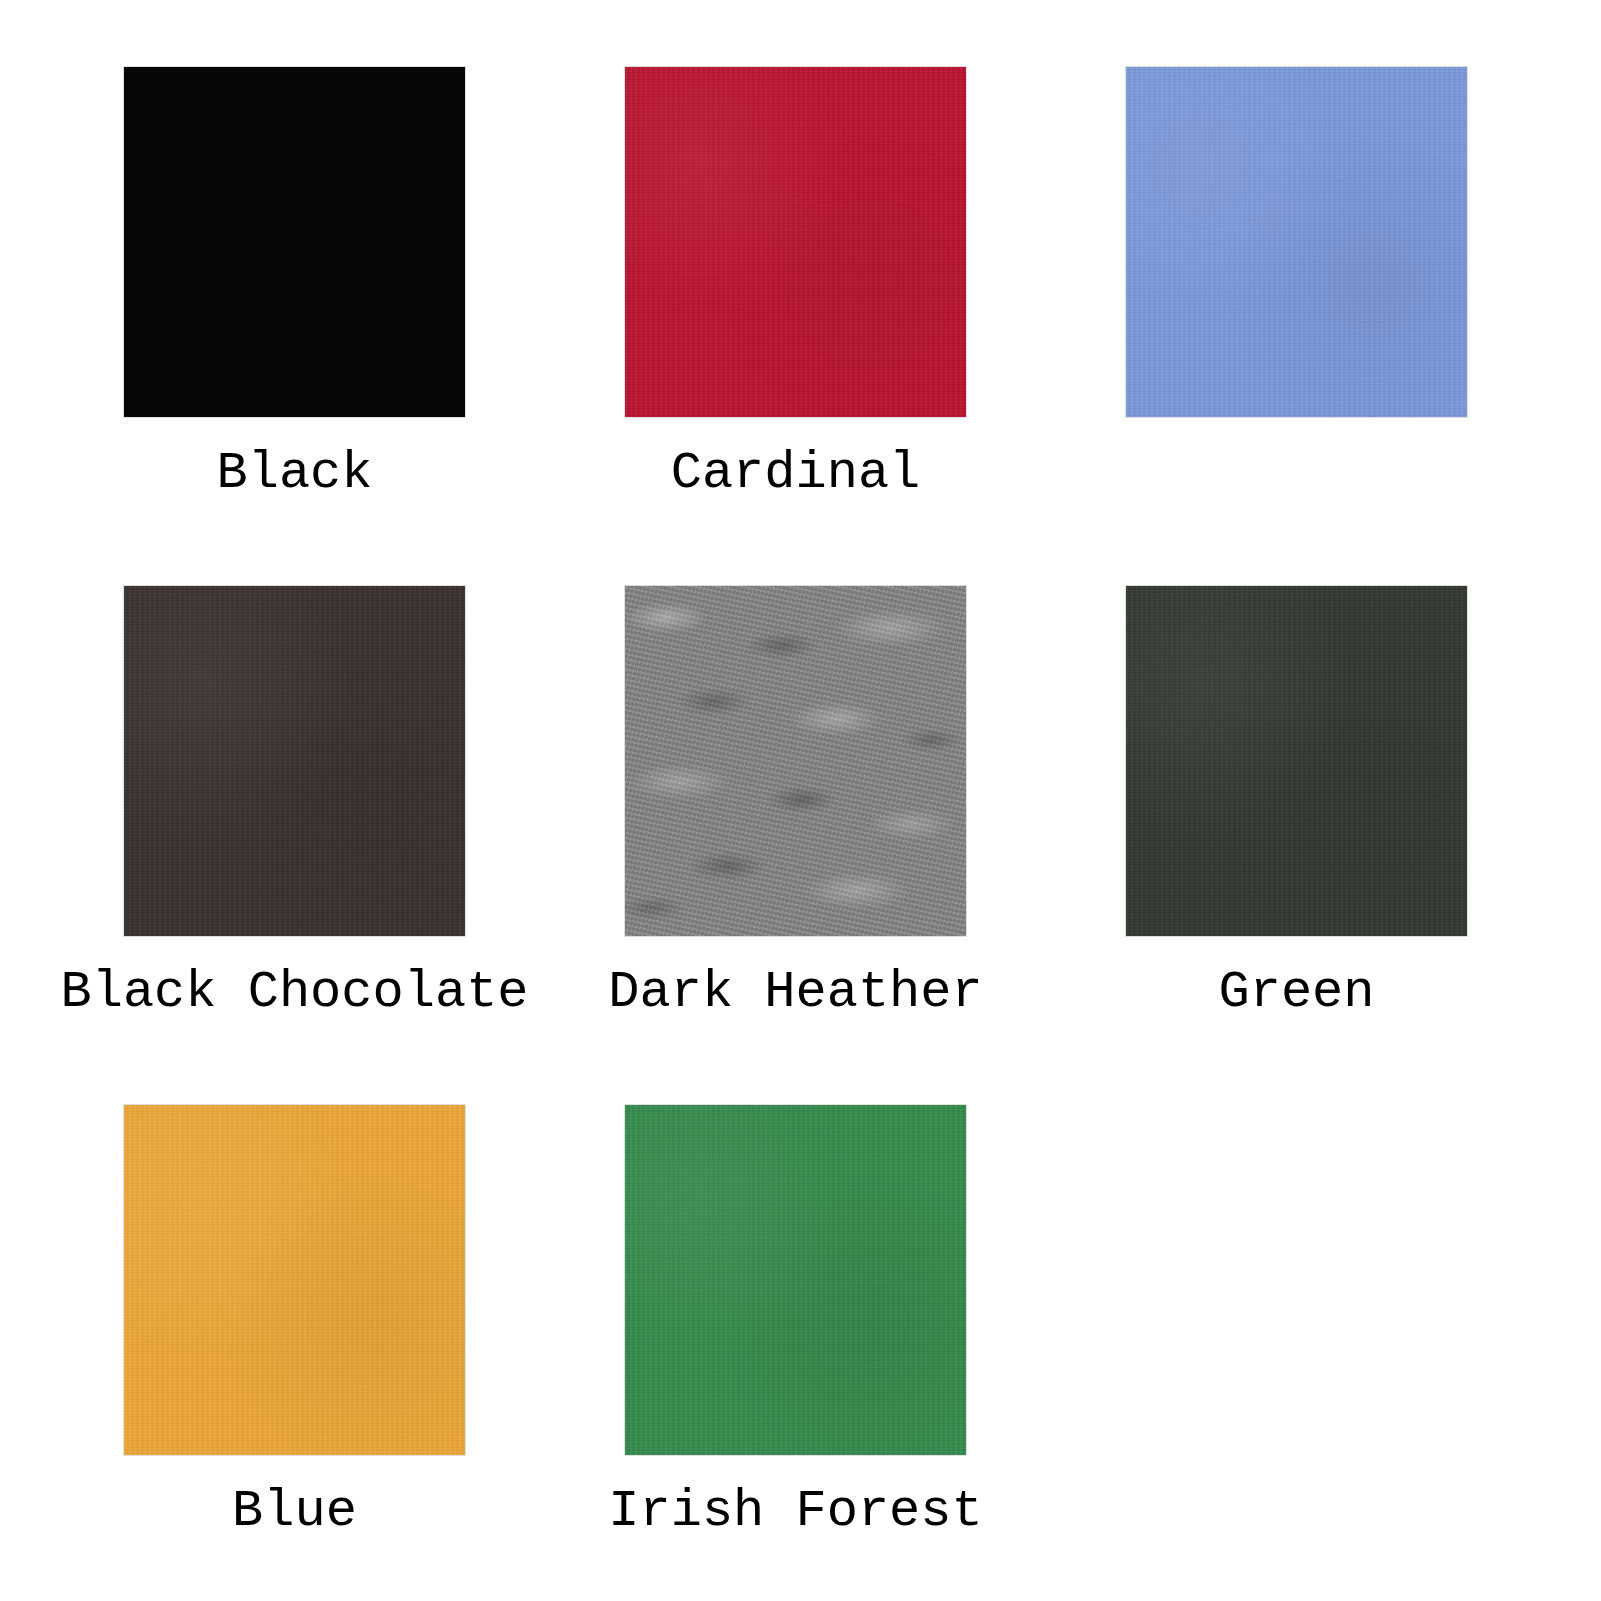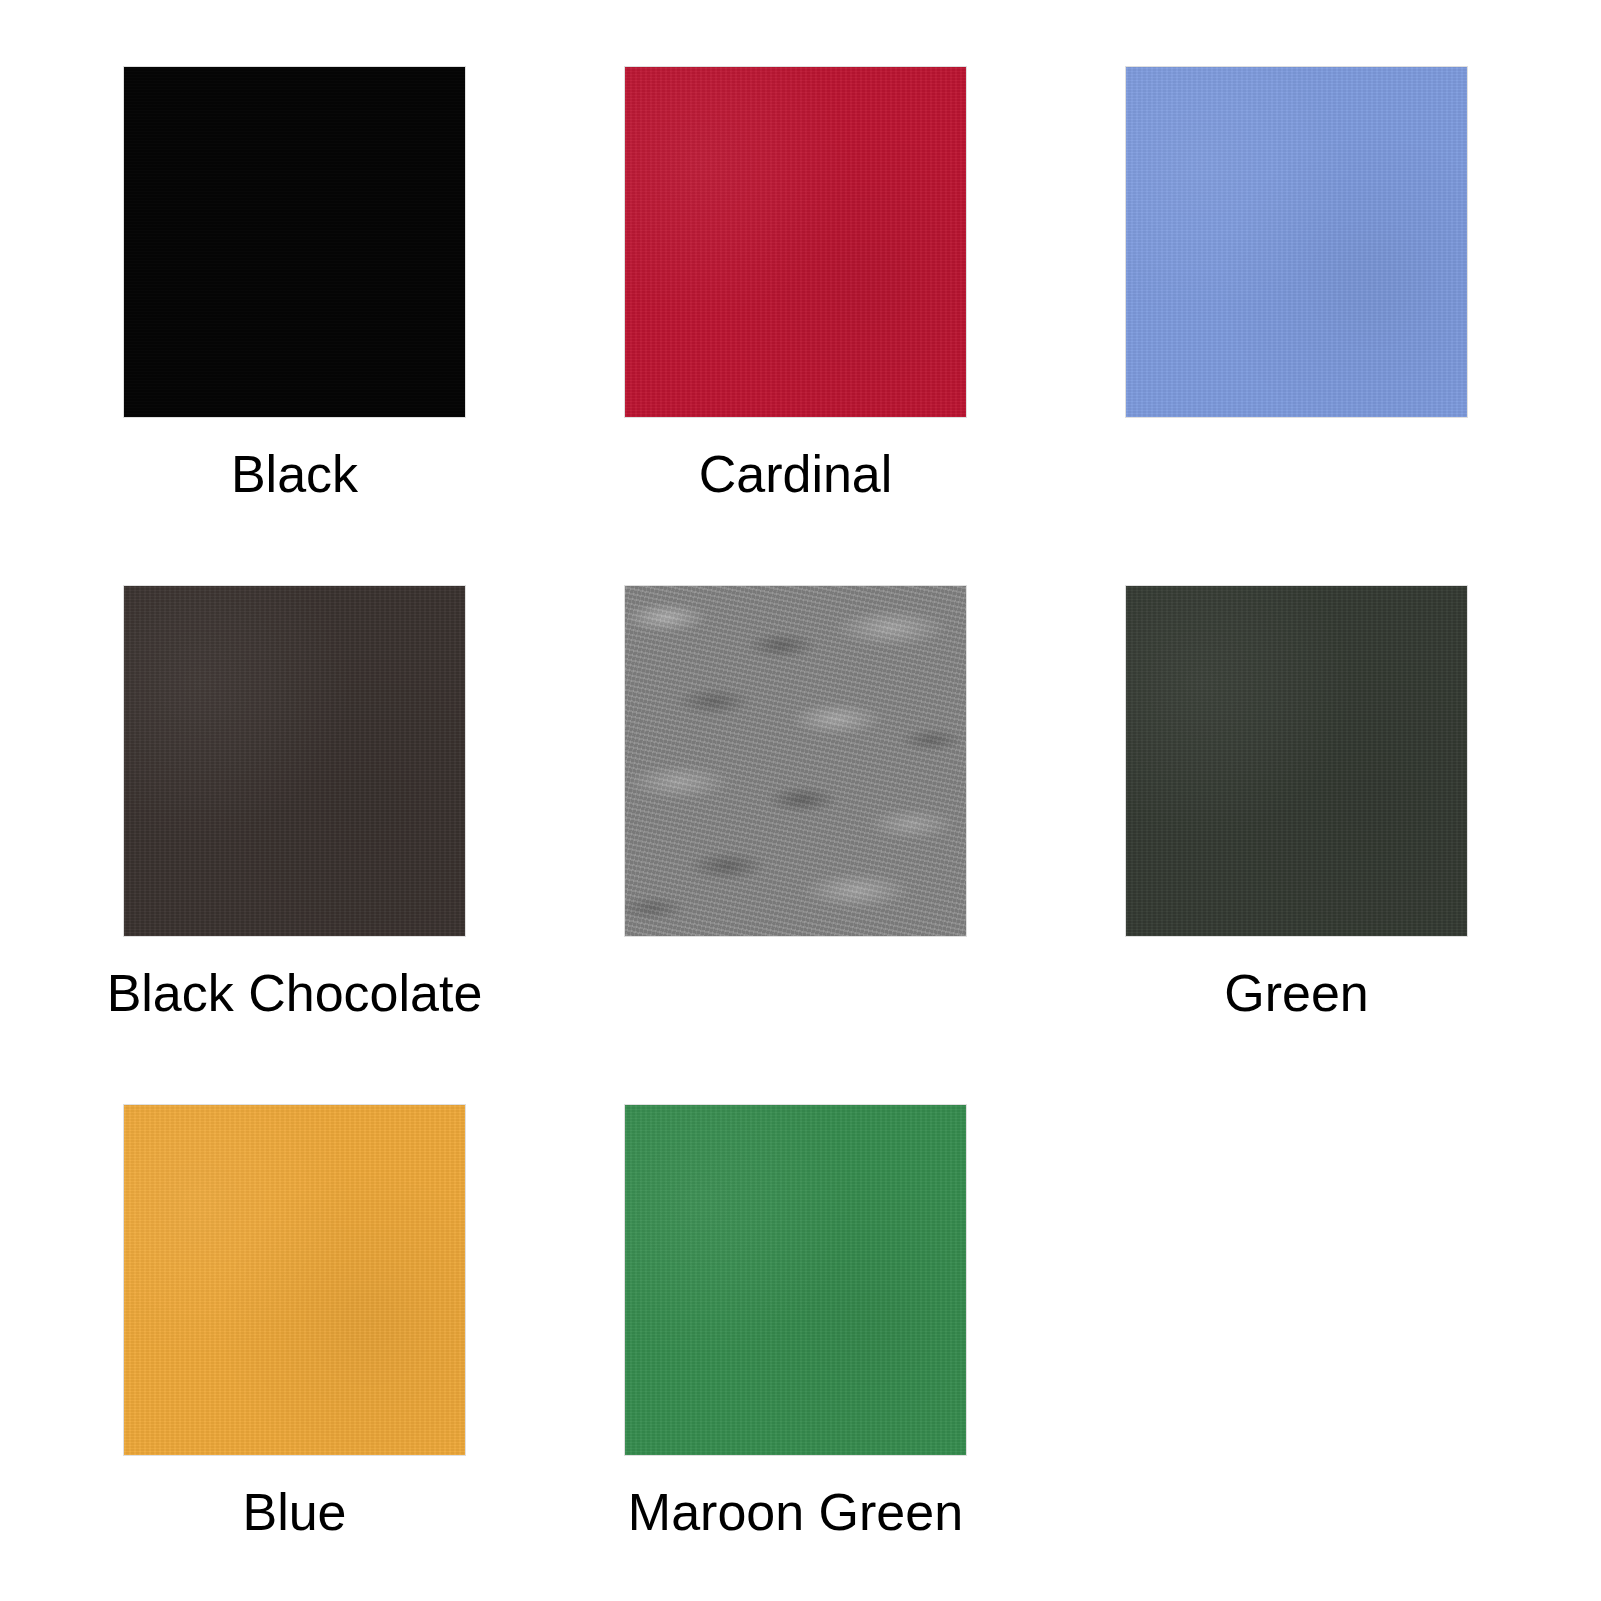--- a/index.html
+++ b/index.html
@@ -29,20 +29,21 @@
     box-sizing: border-box;
     justify-content: start;
     align-content: start;
   }
 
   .swatch-cell {
     width: 341px;
     display: flex;
     flex-direction: column;
     align-items: center;
+    font-family: Liberation Mono, monospace;
   }
 
   .swatch-chip {
     width: 341px;
     height: 350px;
     position: relative;
     overflow: hidden;
     box-shadow: 0 0 0 1px rgba(150,150,150,0.30);
   }
 
@@ -134,37 +135,38 @@
     <div class="swatch-chip" style="background-color: rgb(58, 50, 47);">
       <div class="tex tex-subtle"></div>
     </div>
     <div class="swatch-label">Black Chocolate</div>
   </div>
 
   <div class="swatch-cell">
     <div class="swatch-chip" style="background-color: rgb(138, 138, 138);">
       <div class="tex tex-heather"></div>
     </div>
+    <div class="swatch-label">Dark Heather</div>
   </div>
 
   <div class="swatch-cell">
     <div class="swatch-chip" style="background-color: rgb(52, 58, 50);">
       <div class="tex tex-subtle"></div>
     </div>
     <div class="swatch-label">Green</div>
   </div>
 
   <div class="swatch-cell">
     <div class="swatch-chip" style="background-color: rgb(239, 169, 58);">
       <div class="tex tex-subtle"></div>
     </div>
     <div class="swatch-label">Blue</div>
   </div>
 
   <div class="swatch-cell">
     <div class="swatch-chip" style="background-color: rgb(55, 141, 79);">
       <div class="tex tex-subtle"></div>
     </div>
-    <div class="swatch-label">Maroon Green</div>
+    <div class="swatch-label">Irish Forest</div>
   </div>
 
 
 </div>
 
 </body></html>

